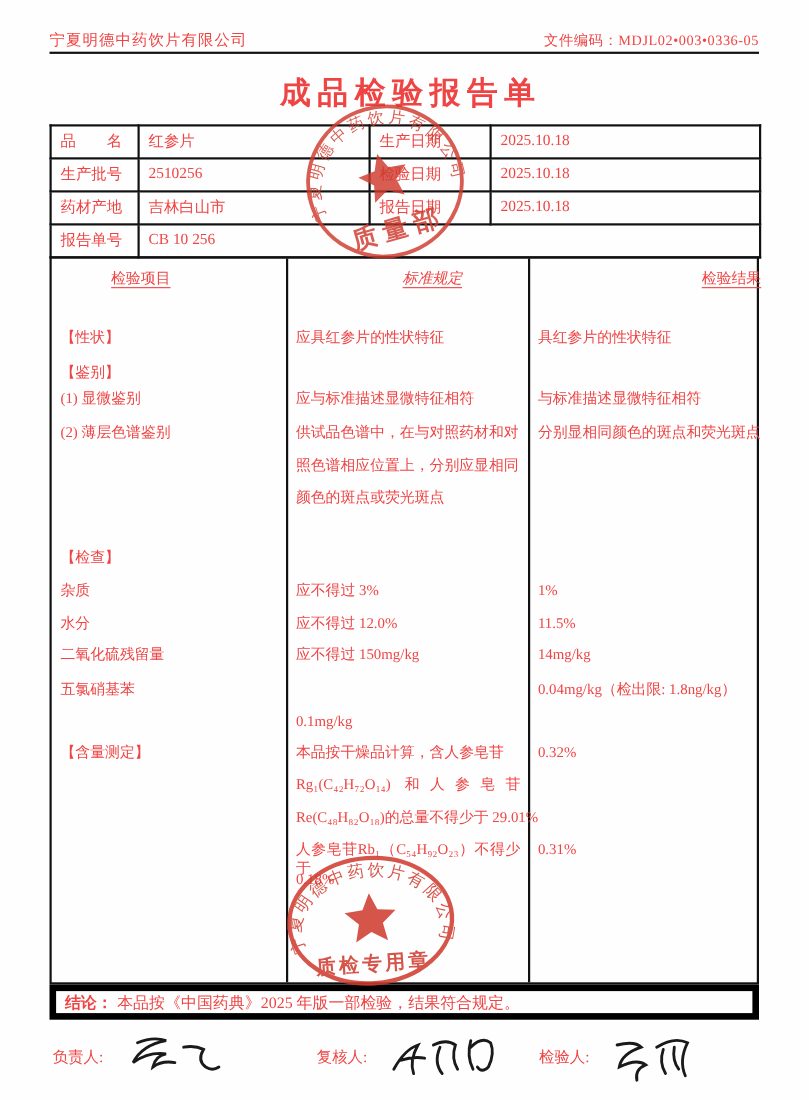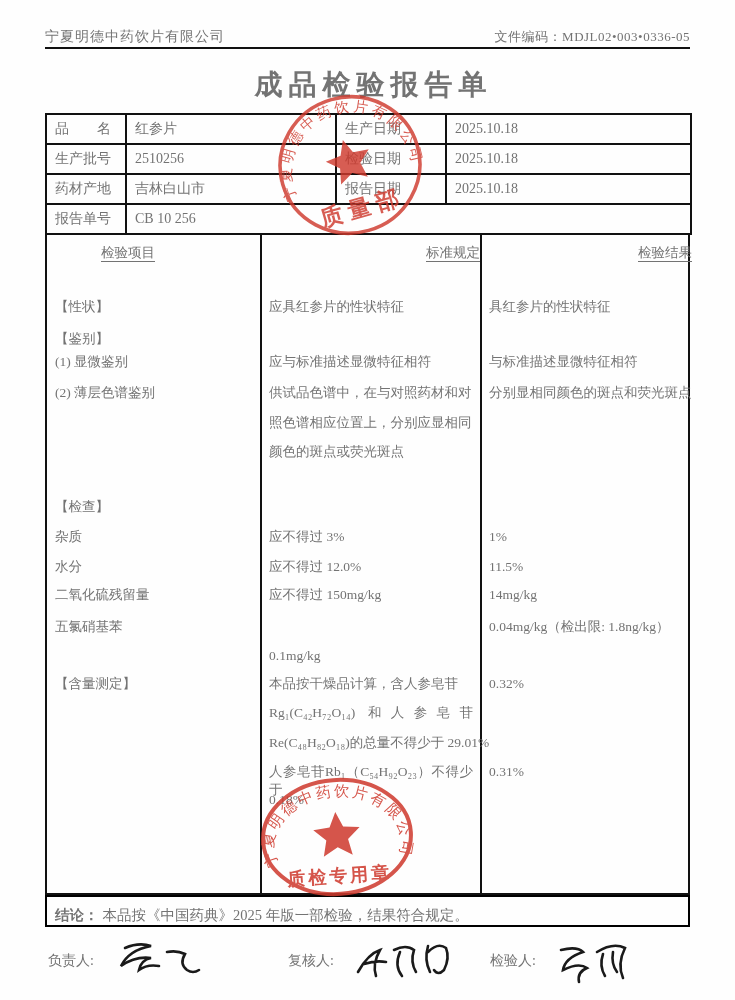--- a/index.html
+++ b/index.html
@@ -1,21 +1,21 @@
 <!DOCTYPE html>
 <html><head>
 <meta charset="utf-8">
 <style>
   * { margin:0; padding:0; box-sizing:border-box; }
   html,body { background:#ffffff; }
   .page {
     position:relative; width:735px; height:1000px; margin:0 auto;
     background:#fefefe; overflow:hidden;
     font-family:"Liberation Serif","DejaVu Serif",serif;
-    color:#737373;
+    color:#ef4444;
   }
   
   .hdr-company { position:absolute; left:45px; top:28px; font-size:14px; letter-spacing:1px; }
   .hdr-code    { position:absolute; right:45px; top:28px; font-size:13px; letter-spacing:0.5px; }
   .hdr-rule    { position:absolute; left:45px; top:47px; width:645px; height:2px; background:#111; }
   .doc-title   { position:absolute; left:6px; top:66px; width:735px; text-align:center;
                  font-size:28px; font-weight:700; letter-spacing:6px; }
   
   .info-table { position:absolute; left:45px; top:113px; width:645px; border-collapse:collapse; table-layout:fixed; }
   .info-table td { border:2px solid #111; height:30px; font-size:14px; padding:2px 8px; vertical-align:middle; }
@@ -27,25 +27,25 @@
   .mtable { position:absolute; left:45px; top:233px; width:645px; height:662px;
             border:2px solid #111; }
   .vline { position:absolute; top:0; width:1.8px; height:100%; background:#111; }
   .v1 { left:213px; } .v2 { left:433px; }
   .mline { position:absolute; font-size:13.5px; line-height:18px; white-space:nowrap; }
   .mline.head { font-size:13.5px; }
   .mline.head span { text-decoration:underline; text-underline-offset:4px;margin-left:46px; }
   .c2 { left:222px; } .c3 { left:442px; }
   .wrapcell { white-space:normal; width:204px; }
   .spread { white-space:normal; width:204px; text-align:justify; text-align-last:justify; }
-  .center-col { width:220px; text-align:right; left:213px; }
+  .center-col { width:220px; text-align:center; left:213px;font-style:italic; }
   .center-col3 { width:212px; text-align:right; left:433px; }
   
   .conclusion { position:absolute; left:45px; top:895px; width:645px; height:32px;
-                border:2px solid #000000; display:flex; align-items:flex-end; padding:0 8px;
+                border:6px solid #000000; display:flex; align-items:flex-end; padding:0 8px;
                 font-size:14.5px; }
   .conclusion b { font-weight:700; margin-right:4px; }
   
   .footer { position:absolute; left:45px; top:938px; width:645px; height:55px; font-size:14px; }
   .sig-label { position:absolute; top:14px; }
   .sig { position:absolute; top:0; }
   
   .stamp { position:absolute; pointer-events:none; }
   .stamp-dept { left:275px; top:91px; }
   .stamp-qc { left:258px; top:776px; }

